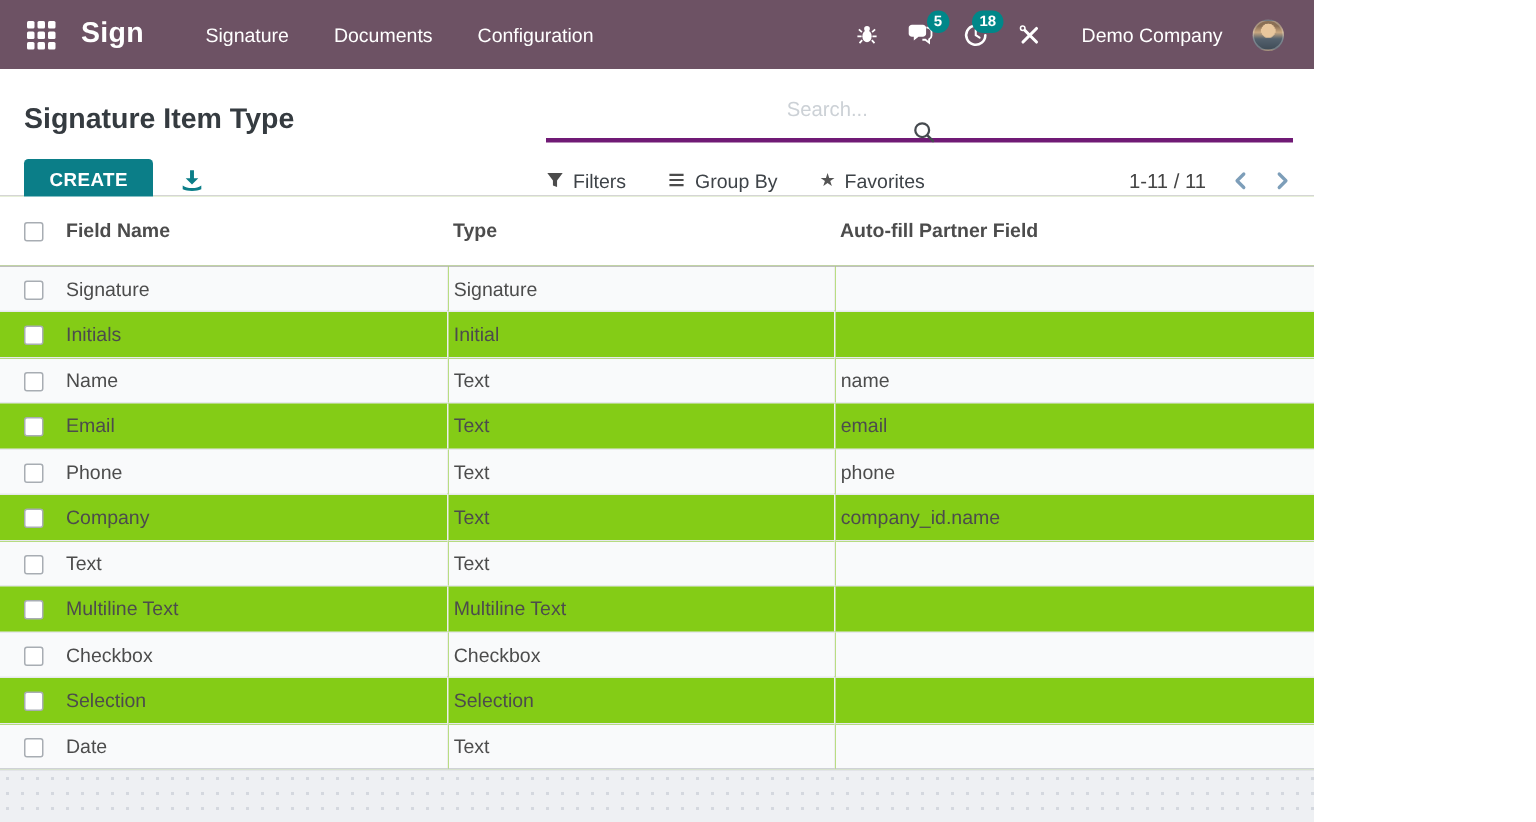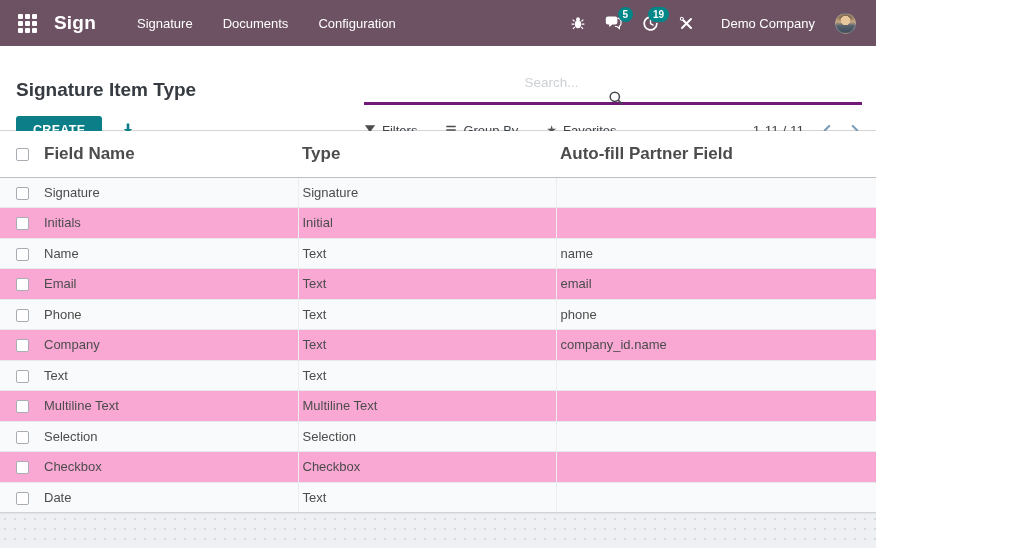--- a/index.html
+++ b/index.html
@@ -4,21 +4,21 @@
 <style>
   * { box-sizing: border-box; margin: 0; padding: 0; }
   html,body { width:1024px; height:548px; }
   body {
     font-family: "Liberation Sans", sans-serif;
     font-size: 13px;
     color: #4c4c4c;
     background: #fff;
     overflow: hidden;
   }
-  .screen { width:876px; height:548px; display:flex; flex-direction:column; overflow:hidden; background:#f9a8d4; }
+  .screen { width:876px; height:548px; display:flex; flex-direction:column; overflow:hidden; background:#84cc16; }
 
   
   .navbar {
     height:46px; flex:0 0 46px;
     background:#6d5264;
     display:flex; align-items:center;
     color:#fff;
     padding:0 14px 0 12px;
   }
   .apps-btn { width:30px; height:30px; display:flex; align-items:center; justify-content:center; cursor:pointer; margin-right:12px; }
@@ -47,21 +47,21 @@
   .user-name { font-size:13px; }
 
   
   .control-panel {
     flex:0 0 85px; height:85px;
     background:#fff;
     border-bottom:1px solid #d5d5d5;
     display:grid;
     grid-template-columns:1fr 498px;
     grid-template-rows:36px 1fr;
-    padding:26px 14px 8px 16px;
+    padding:16px 14px 8px 16px;
     column-gap:4px;
   }
   .page-title { font-size:19px; color:#353b40; align-self:center; }
   .search-box {
     display:flex; align-items:center;
     border-bottom:3px solid #701a75;
     height:30px; align-self:center;flex-direction:column;
   }
   .search-box input {
     flex:1; border:none; outline:none;
@@ -89,21 +89,21 @@
   
   table { width:1024px; border-collapse:collapse; table-layout:fixed; }
   col.c-check { width:40px; }
   col.c-name  { width:258px; }
   col.c-type  { width:258px; }
   col.c-fill  { width:auto; }
   col.c-opt   { width:26px; }
   thead th {
     height:46px;
     text-align:left; vertical-align:middle;
-    font-size:17px; font-weight:bold; color:#4c4c4c;
+    font-size:13px; font-weight:bold; color:#4c4c4c;
     border-bottom:1px solid #bfbfbf;
     padding:0 4px;
     background:#fff;
     cursor:pointer;
   }
   thead th.th-check { padding-left:16px; cursor:default; }
   tbody td {
     height:30.5px; vertical-align:middle;
     padding:0 4px; font-size:13px; color:#4c4c4c;
     border-bottom:1px solid #e7e9ec;
@@ -172,21 +172,21 @@
           <path d="M12.6 3.2c2 .3 3.4 1.5 3.4 3v2.6c0 1-.6 1.9-1.6 2.4v2.3l-2.5-2h-2" fill="none" stroke="#fff" stroke-width="1.2"></path>
           <path d="M3 1.5h7.2c1.2 0 2.2.9 2.2 2v4c0 1.1-1 2-2.2 2H7.4L4.2 12V9.5H3c-1.2 0-2.2-.9-2.2-2v-4c0-1.1 1-2 2.2-2z" fill="#fff"></path>
         </svg>
         <span class="badge">5</span>
       </div>
       <div class="systray-icon">
         <svg width="17" height="17" viewBox="0 0 16 16">
           <path d="M14 8a6 6 0 1 1-2-4.5" fill="none" stroke="#fff" stroke-width="1.6" stroke-linecap="round"></path>
           <path d="M8 4.6 V8 l2.4 1.5" stroke="#fff" stroke-width="1.3" fill="none" stroke-linecap="round"></path>
         </svg>
-        <span class="badge">19</span>
+        <span class="badge">18</span>
       </div>
       <div class="systray-icon">
         <svg width="15" height="15" viewBox="0 0 16 16">
           <path d="M3.2 3.2 L12.8 12.8" stroke="#fff" stroke-width="2.2" stroke-linecap="round"></path>
           <path d="M12.8 3.2 L3.2 12.8" stroke="#fff" stroke-width="2.2" stroke-linecap="round"></path>
           <circle cx="3" cy="3" r="1.6" fill="#6d5264" stroke="#fff" stroke-width="1.1"></circle>
         </svg>
       </div>
       <div class="company-name">Demo Company</div>
       <div class="user-menu">
@@ -351,40 +351,40 @@
       <td>Multiline Text</td>
       <td class="sep">Multiline Text</td>
       <td class="sep"></td>
       <td></td>
     </tr>
 
     <tr>
       <td class="td-check">
         <span class="cb"></span>
       </td>
+      <td>Checkbox</td>
+      <td class="sep">Checkbox</td>
+      <td class="sep"></td>
+      <td></td>
+    </tr>
+
+    <tr>
+      <td class="td-check">
+        <span class="cb"></span>
+      </td>
       <td>Selection</td>
       <td class="sep">Selection</td>
       <td class="sep"></td>
       <td></td>
     </tr>
 
     <tr>
       <td class="td-check">
         <span class="cb"></span>
       </td>
-      <td>Checkbox</td>
-      <td class="sep">Checkbox</td>
-      <td class="sep"></td>
-      <td></td>
-    </tr>
-
-    <tr>
-      <td class="td-check">
-        <span class="cb"></span>
-      </td>
       <td>Date</td>
       <td class="sep">Text</td>
       <td class="sep"></td>
       <td></td>
     </tr>
   </tbody>
   </table>
 
   <div class="bottom-fill"></div>
 </div>

